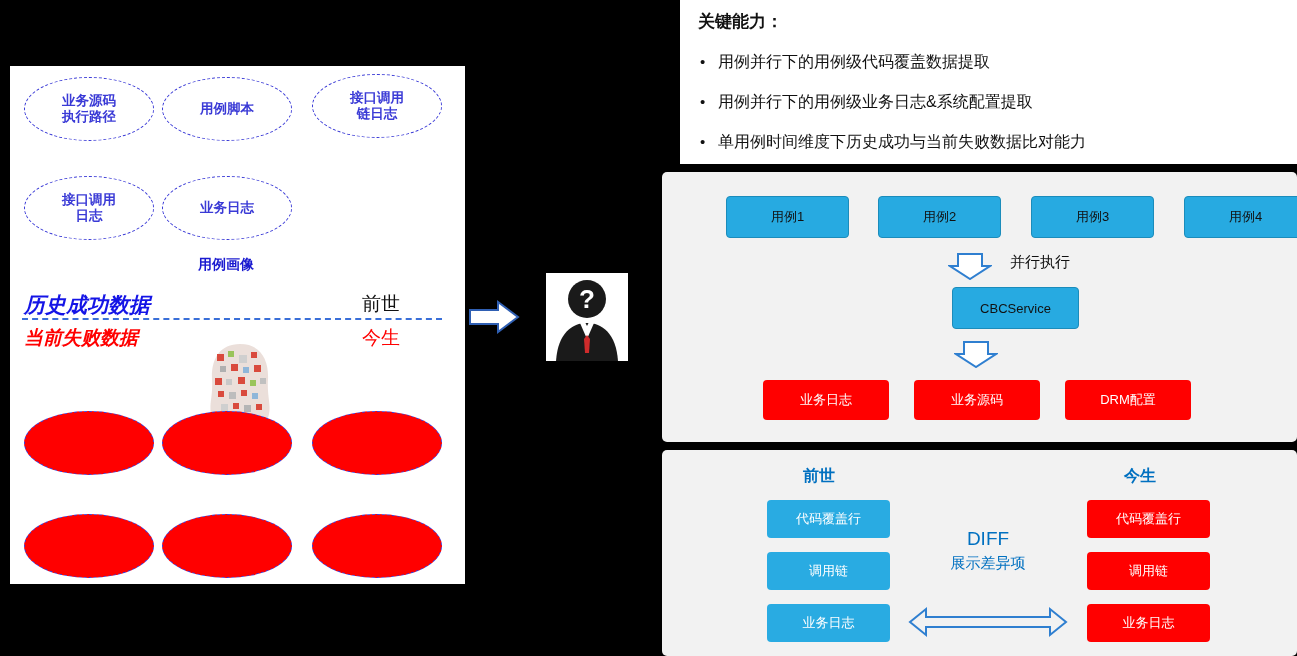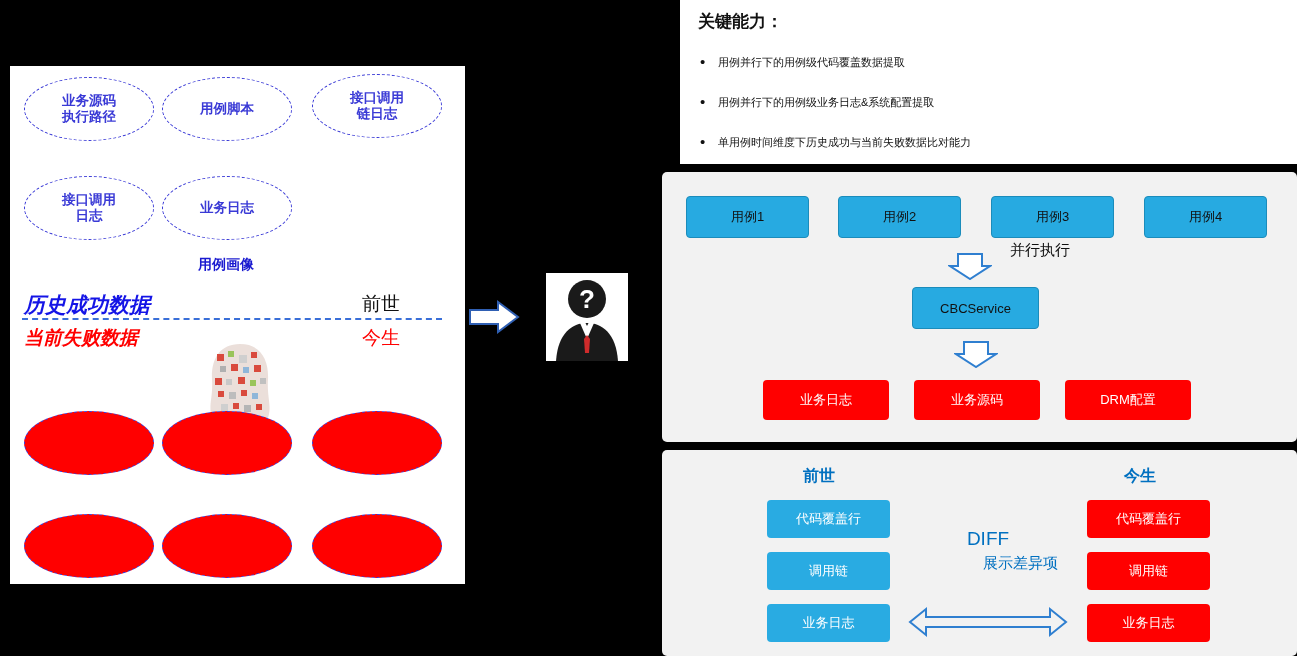--- a/index.html
+++ b/index.html
@@ -23,36 +23,36 @@
 
   
   .bigarrow{position:absolute;left:468px;top:300px;width:52px;height:34px;}
   .avatar{position:absolute;left:546px;top:273px;width:82px;height:88px;background:#fff;}
 
   
   .rt{position:absolute;left:680px;top:0px;width:635px;height:164px;background:#fff;}
   .rt h1{margin:0;position:absolute;left:18px;top:10px;font-size:17px;font-weight:bold;color:#111;}
   .bullet-row{position:absolute;display:flex;align-items:flex-start;}
   .bullet-dot{width:18px;font-size:15px;color:#111;line-height:20px;}
-  .bullet-txt{font-size:11px;color:#111;line-height:20px;}
+  .bullet-txt{font-size:16px;color:#111;line-height:20px;}
 
   
   .rm{position:absolute;left:662px;top:172px;width:635px;height:270px;background:#f2f2f2;border-radius:5px;}
   .box{position:absolute;display:flex;align-items:center;justify-content:center;
        font-size:13px;border-radius:4px;text-align:center;}
-  .cyan{background:#27aae1;color:#111;border:1px solid #1b8cbb;}
+  .cyan{background:#27aae1;color:#111;border:1px solid #1b8cbb;margin-left:40px;}
   .cyanlite{background:#29abe2;color:#fff;}
   .red{background:#ff0000;color:#fff;}
   .lbl{position:absolute;font-size:15px;color:#111;}
 
   
   .rb{position:absolute;left:662px;top:450px;width:635px;height:206px;background:#f2f2f2;border-radius:5px;}
   .hdr{position:absolute;font-size:16px;font-weight:bold;color:#0070c0;}
   .diffbig{position:absolute;font-size:19px;color:#0070c0;text-align:center;width:140px;}
-  .diffsub{position:absolute;font-size:15px;color:#0070c0;text-align:right;width:140px;}
+  .diffsub{position:absolute;font-size:15px;color:#0070c0;text-align:center;width:140px;}
 </style>
 </head>
 <body>
 
 <div class="stage">
 
   <div class="left-panel">
 
     <div class="ell blue" style="left:14px;top:11px;width:128px;height:62px;text-align:center;">
       <span style="white-space:pre-line">业务源码
@@ -190,21 +190,21 @@
     </div>
     <div class="box cyan" style="left:482px;top:24px;width:121px;height:40px;">
       <span>用例4</span>
     </div>
 
     <div style="position:absolute;left:286px;top:80px;">
       <svg width="44" height="28" viewBox="0 0 44 28">
         <polygon points="10,2 34,2 34,14 42,14 22,27 2,14 10,14" fill="#ffffff" stroke="#2f7fd0" stroke-width="2"></polygon>
       </svg>
     </div>
-    <div class="lbl" style="left:348px;top:69px;">并行执行</div>
+    <div class="lbl" style="left:348px;top:81px;">并行执行</div>
 
     <div class="box cyan" style="left:250px;top:115px;width:125px;height:40px;">
       <span>CBCService</span>
     </div>
 
     <div style="position:absolute;left:292px;top:168px;">
       <svg width="44" height="28" viewBox="0 0 44 28">
         <polygon points="10,2 34,2 34,14 42,14 22,27 2,14 10,14" fill="#ffffff" stroke="#2f7fd0" stroke-width="2"></polygon>
       </svg>
     </div>

